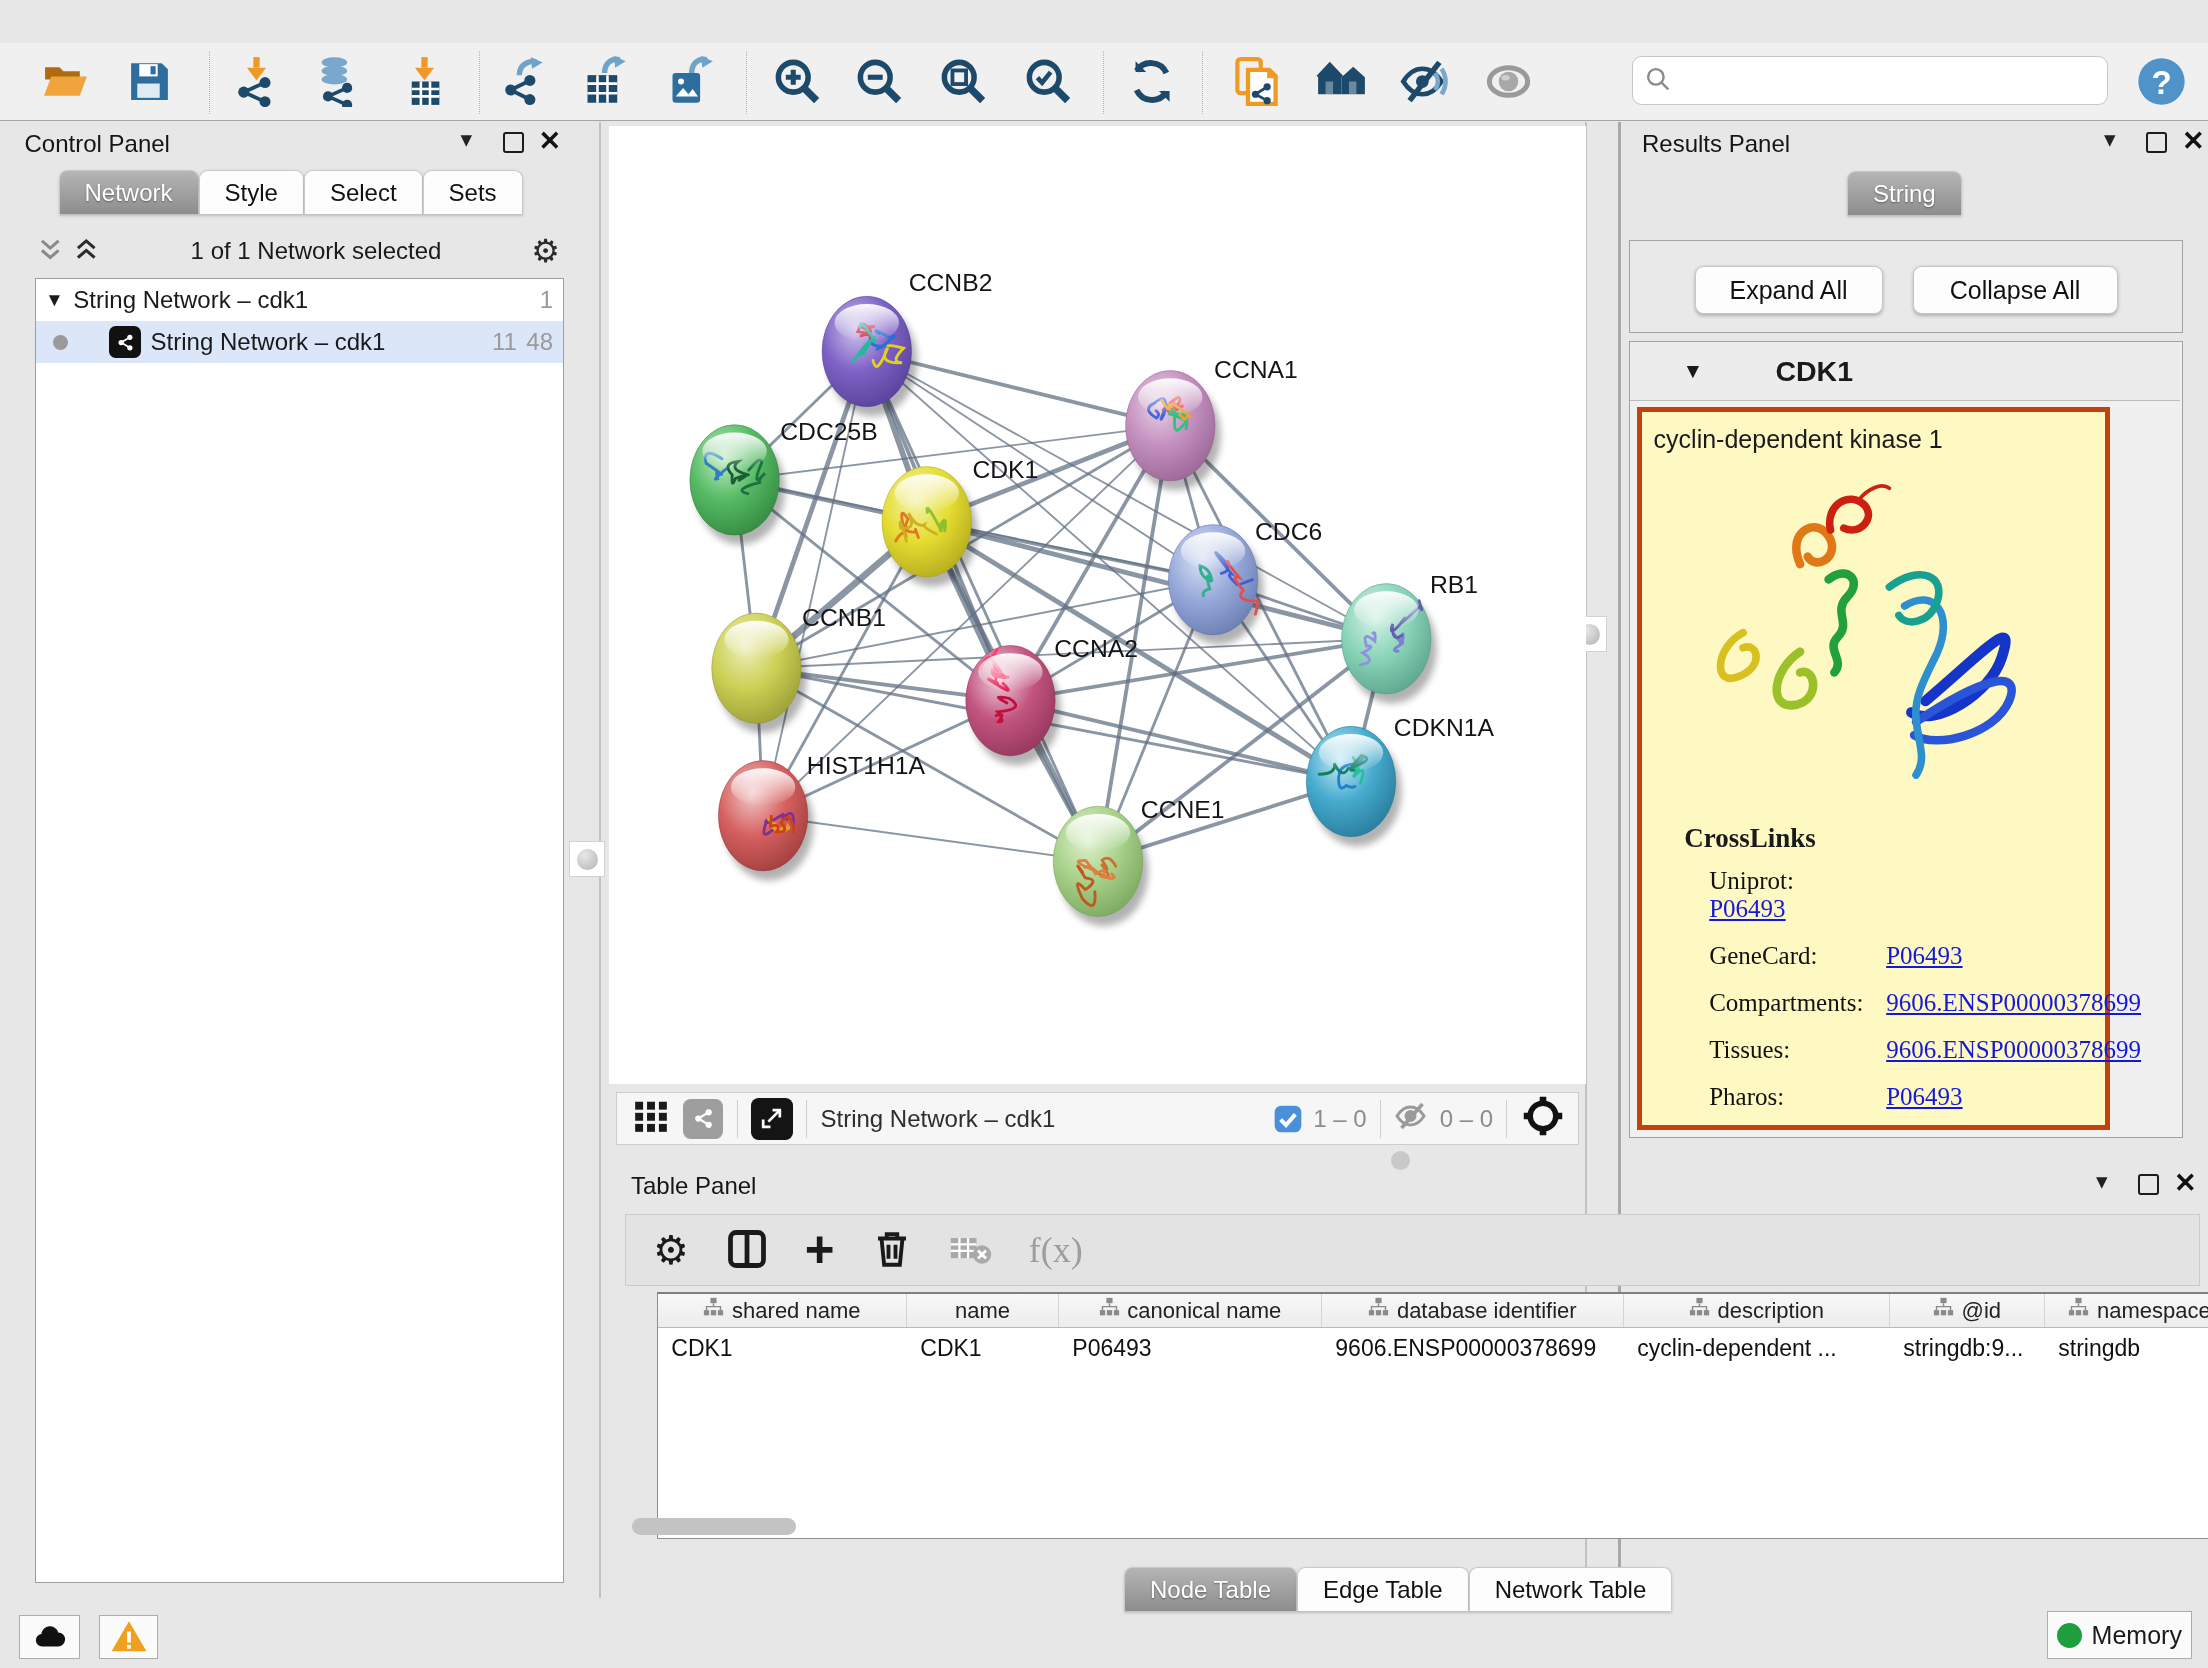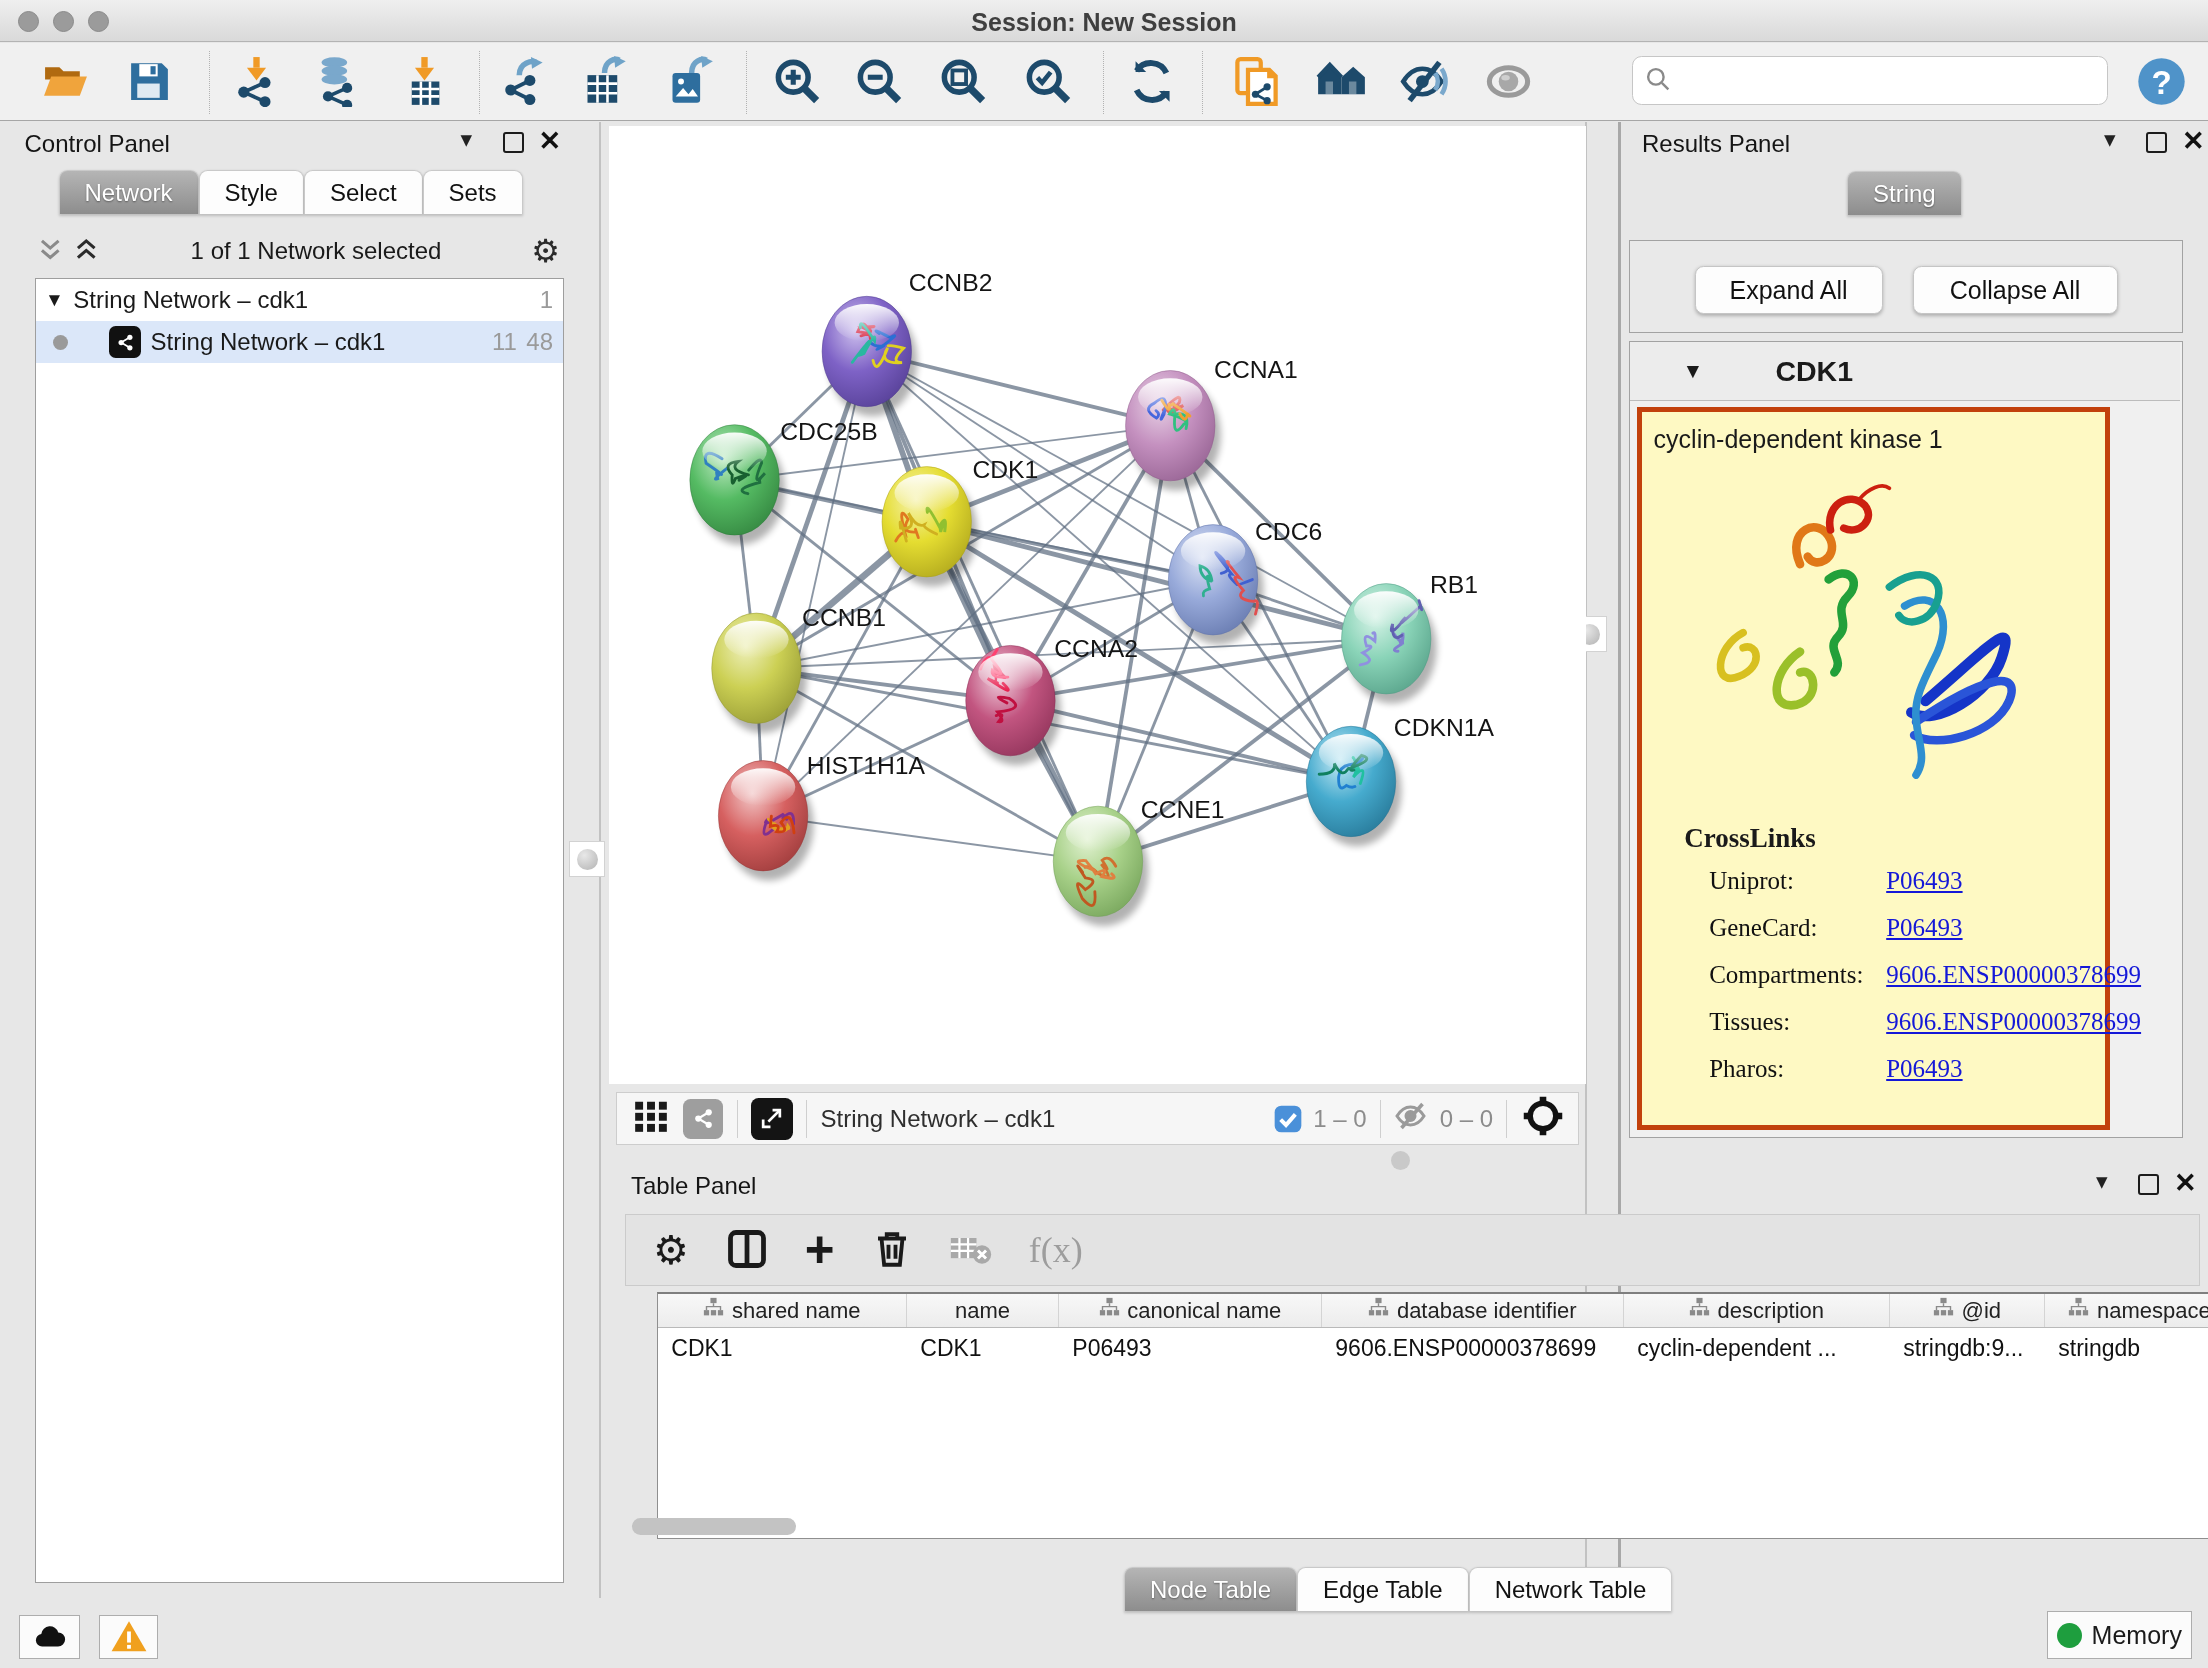--- a/index.html
+++ b/index.html
@@ -73,26 +73,20 @@
   .sq-btn { background:#fbfbfb; border:1.9px solid #adadad; display:flex; align-items:center; justify-content:center; }
   .divider-v { background:#c2c2c2; width:1.9px; }
   .handle-sq { width:36px; height:36px; background:#fff; border:1px solid #d2d2d2; display:flex; align-items:center; justify-content:center; }
   .handle-dot { width:21px; height:21px; border-radius:50%; background:radial-gradient(circle at 35% 30%, #e8e8e8, #b2b2b2); }
 </style>
 </head>
 <body>
 
 <div id="app">
 
-  <div class="abs titlebar">
-    <div class="abs traffic" style="left:18px"></div>
-    <div class="abs traffic" style="left:53px"></div>
-    <div class="abs traffic" style="left:88px"></div>
-    <div class="abs win-title">Session: New Session</div>
-  </div>
 
   <div class="abs toolbar">
     <div class="abs tbtn" style="left:38px">
       <svg width="49" height="49" viewBox="0 0 24 24">
           <path d="M2 5h7l2 2h8v4H2z" fill="#b06a10"></path>
           <path d="M1.5 19 5 9.5h17.5L19 19z" fill="#f0a43c"></path>
         </svg>
     </div>
     <div class="abs tbtn" style="left:122px">
       <svg width="49" height="49" viewBox="0 0 24 24">
@@ -633,21 +627,21 @@
             <path d="M118,188 C88,208 84,250 114,244 C140,238 134,204 118,210" stroke="#9ac02a" stroke-width="9"></path>
             <path d="M58,168 C28,184 26,226 54,214 C80,204 74,178 58,184" stroke="#d8c020" stroke-width="8"></path>
             <path d="M118,96 C102,60 138,44 150,70 C158,90 134,102 126,88" stroke="#e07818" stroke-width="9"></path>
             <path d="M150,60 C144,34 170,18 186,34 C198,48 180,66 164,58" stroke="#cc2010" stroke-width="8"></path>
             <path d="M180,28 C190,16 204,10 212,16" stroke="#cc2010" stroke-width="4"></path>
           </g>
         </svg>
 
         <div class="abs serif" style="left:42px;top:411px;font-size:27px;font-weight:bold">CrossLinks</div>
         <div class="abs" id="crosslinks" style="left:67px;top:455px;width:457px">
-            <div style="display: flex; margin-bottom: 19px; align-items: baseline;">
+            <div style="display: flex; margin-bottom: 19px; align-items: baseline; flex-direction: column;">
               <span class="xlabel" style="width: 177px;">Uniprot:</span>
               <a class="xlink" href="#">P06493</a>
             </div>
             <div style="display: flex; margin-bottom: 19px; align-items: baseline;">
               <span class="xlabel" style="width: 177px;">GeneCard:</span>
               <a class="xlink" href="#">P06493</a>
             </div>
             <div style="display: flex; margin-bottom: 19px; align-items: flex-start;">
               <span class="xlabel" style="width: 177px;">Compartments:</span>
               <a class="xlink" href="#">9606.ENSP00000378699</a>

